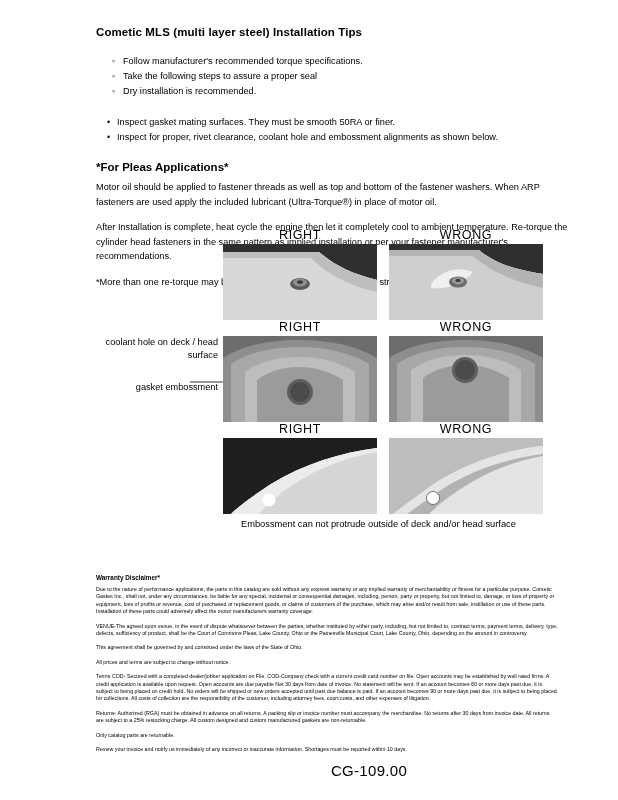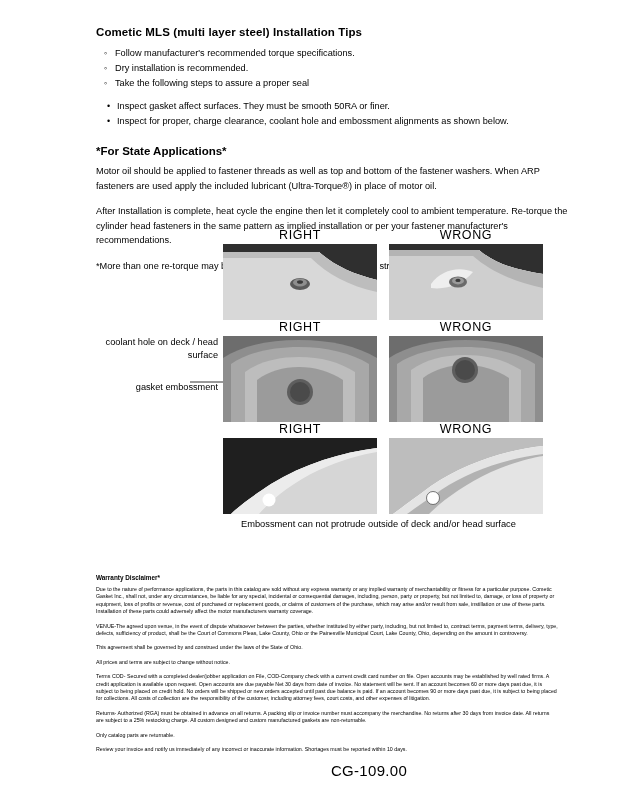--- a/index.html
+++ b/index.html
@@ -28,21 +28,21 @@
     width: 480px;
   }
   h1.title {
     font-size: 11.5px;
     font-weight: bold;
     margin: 0 0 8px 0;
     letter-spacing: 0.1px;
   }
   ul.bullets {
     list-style: none;
-    margin: 8px;
+    margin: 16px;
     padding: 0;
   }
   ul.bullets > li {
     font-size: 9.2px;
     line-height: 15px;
     padding-left: 11px;
     position: relative;
   }
   ul.bullets > li::before {
     content: "\25E6";
@@ -173,29 +173,29 @@
 </head>
 <body>
 
 <div class="page">
 
   <div class="content">
     <h1 class="title">Cometic MLS (multi layer steel) Installation Tips</h1>
 
     <ul class="bullets">
       <li>Follow manufacturer's recommended torque specifications.</li>
+      <li>Take the following steps to assure a proper seal</li>
       <li>Dry installation is recommended.</li>
-      <li>Take the following steps to assure a proper seal</li>
     </ul>
     <ul class="sub">
-      <li>Inspect gasket affect surfaces.  They must be smooth 50RA or finer.</li>
-      <li>Inspect for proper, charge clearance, coolant hole and embossment alignments as shown below.</li>
+      <li>Inspect gasket mating surfaces.  They must be smooth 50RA or finer.</li>
+      <li>Inspect for proper, rivet clearance, coolant hole and embossment alignments as shown below.</li>
     </ul>
 
-    <h2 class="subtitle">*For State Applications*</h2>
+    <h2 class="subtitle">*For Pleas Applications*</h2>
     <p class="body">Motor oil should be applied to fastener threads as well as top and bottom of the fastener washers. When ARP fasteners are used apply the included lubricant (Ultra-Torque®) in place of motor oil.</p>
     <p class="body">After Installation is complete, heat cycle the engine then let it completely cool to ambient temperature. Re-torque the cylinder head fasteners in the same pattern as implied installation or per your fastener manufacturer's recommendations.</p>
     <p class="body last">*More than one re-torque may be required to achieve proper fastener stretch*</p>
   </div>
 
   <div class="callouts">
     <div class="callout-text">coolant hole on deck / head surface</div>
     <div class="callout-text callout-2">gasket embossment</div>
   </div>
 

